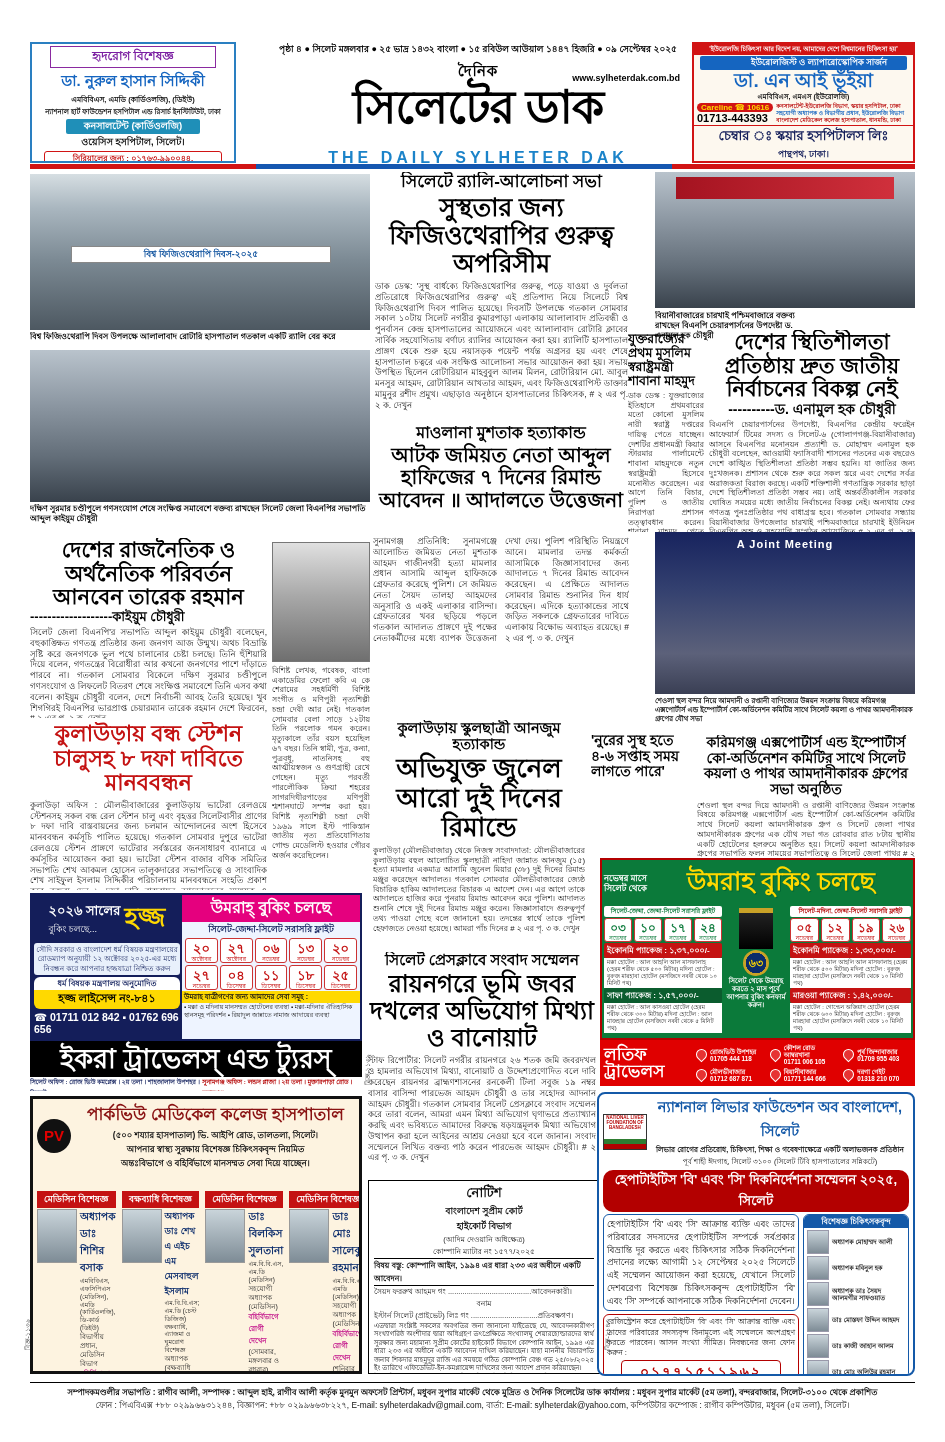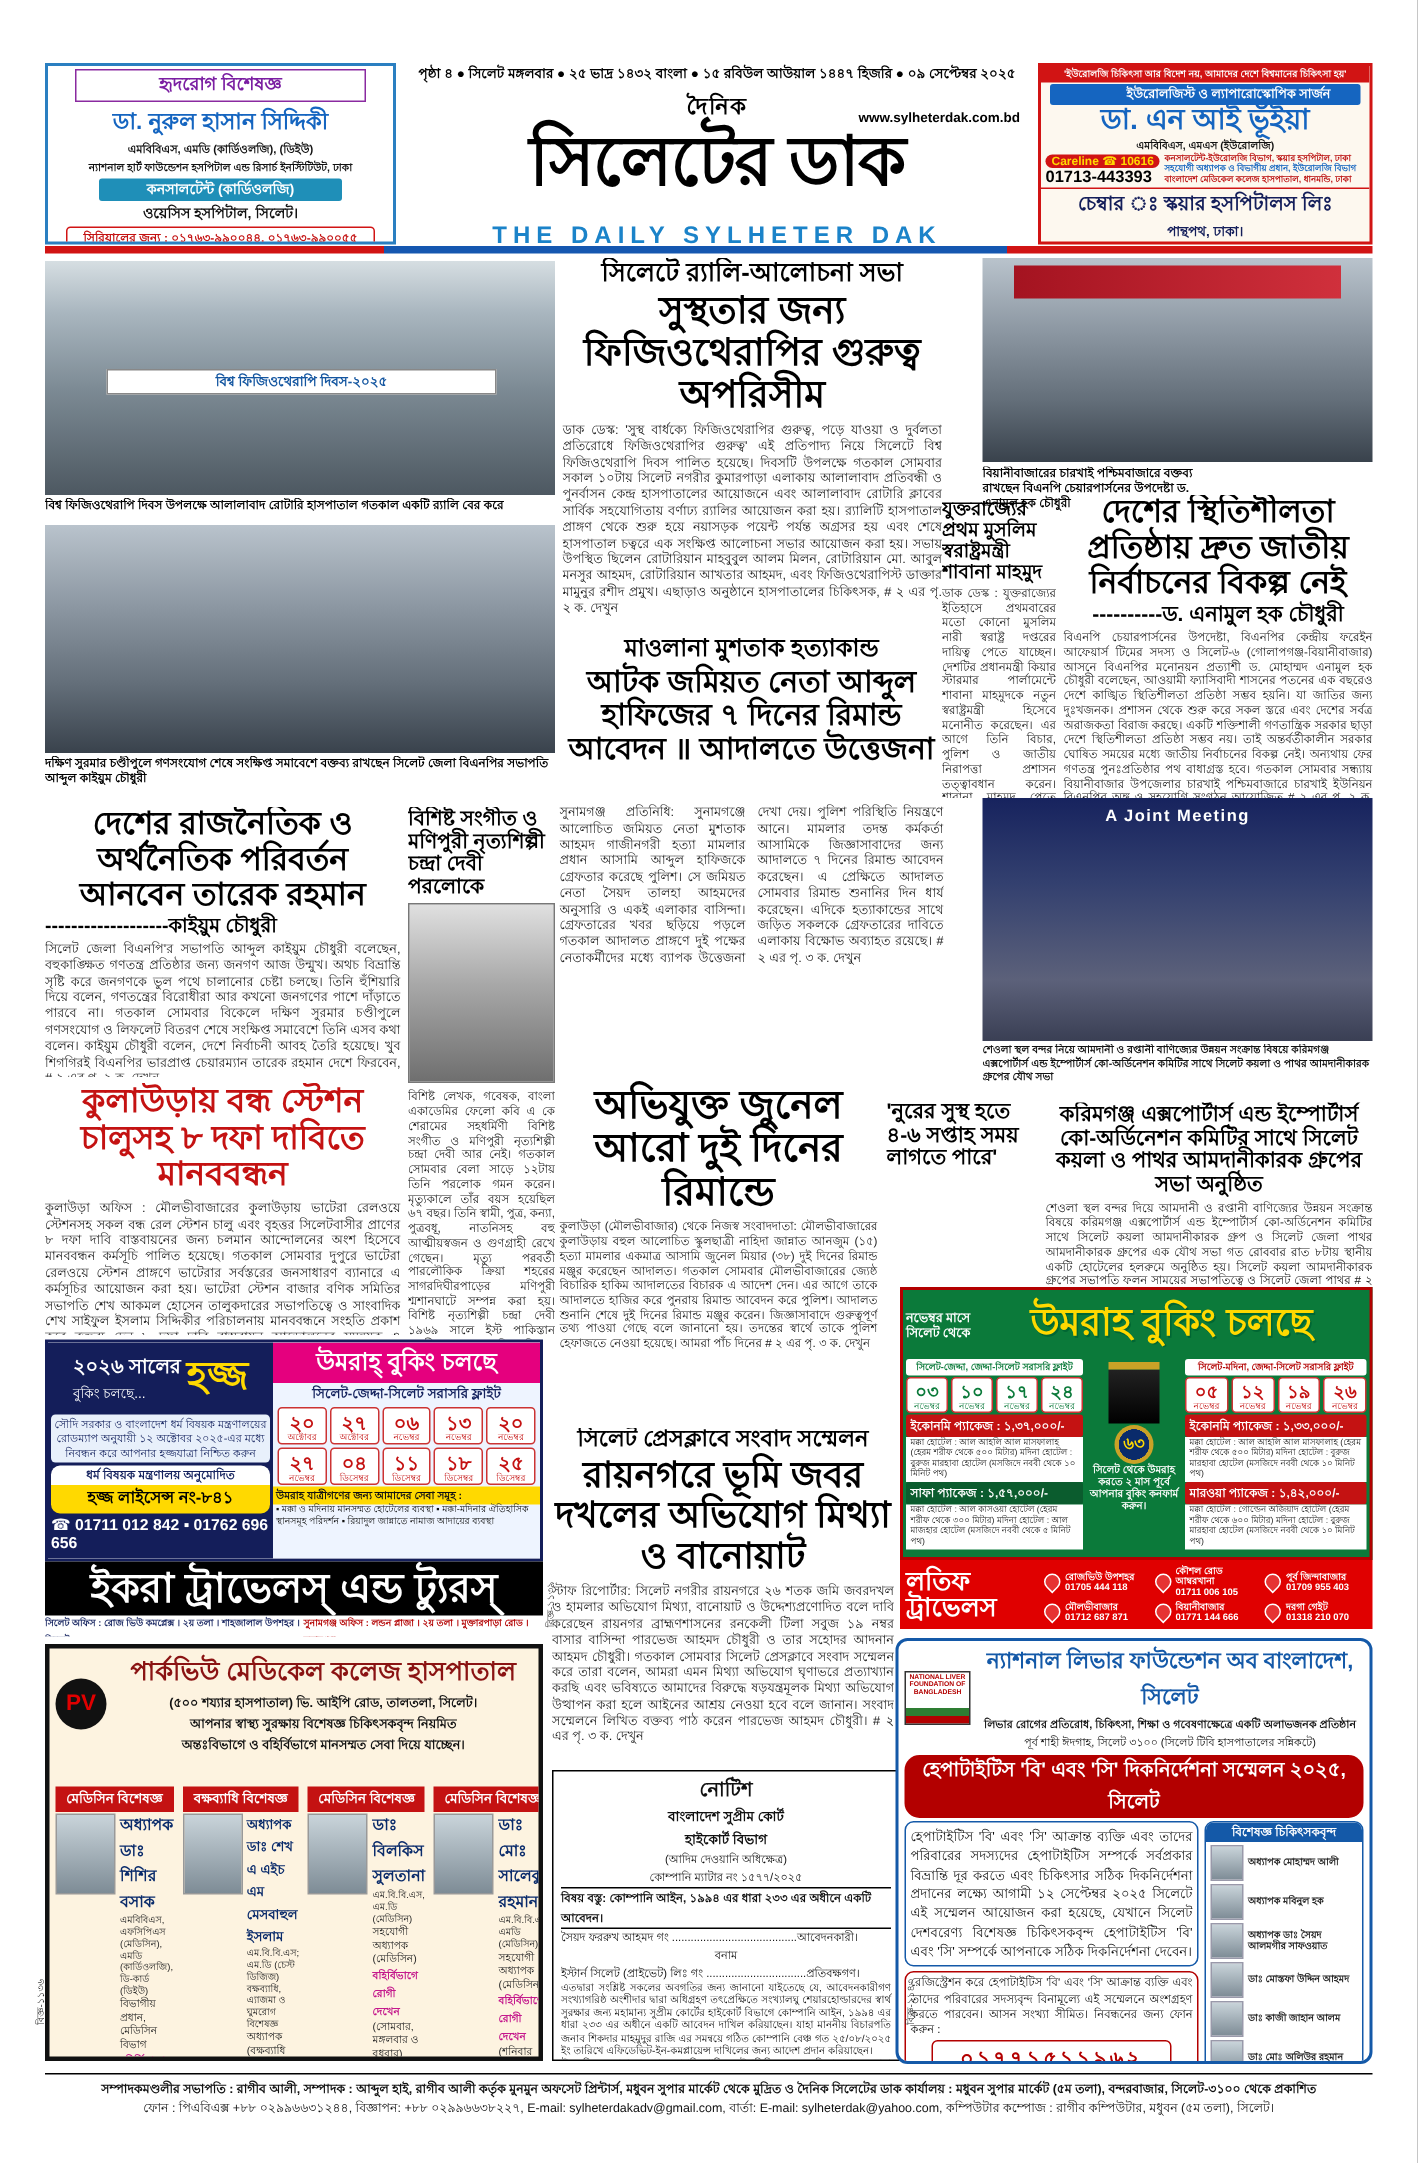--- a/index.html
+++ b/index.html
@@ -35,21 +35,21 @@
   .branch .bn{font-size:6.3px;font-weight:bold;line-height:1.15;}
   .lvdoc{display:flex;gap:3px;align-items:center;margin:2px 3px;}
   .lvdoc .pic{width:20px;height:22px;flex:none;border:1px solid #99a;}
   .lvdoc .nm{font-size:6.4px;font-weight:bold;color:#222;line-height:1.1;}
 </style>
 </head>
 <body>
 
 <div class="paper">
 
-  <div class="abs" style="left:30px;top:42px;width:234px;height:121px;border:2px solid #2a7fc1;background:#fff;">
+  <div class="abs" style="left:30px;top:42px;width:206px;height:121px;border:2px solid #2a7fc1;background:#fff;">
     <div style="border:1px solid #8a2aa0;margin:2px 18px 1px;text-align:center;font-weight:bold;font-size:12px;color:#7b1fa2;">হৃদরোগ বিশেষজ্ঞ</div>
     <div class="ctr" style="font-size:15px;font-weight:bold;color:#1565c0;">ডা. নুরুল হাসান সিদ্দিকী</div>
     <div class="ctr" style="font-size:7.5px;font-weight:bold;">এমবিবিএস, এমডি (কার্ডিওলজি), (ডিইউ)</div>
     <div class="ctr" style="font-size:7px;font-weight:bold;">ন্যাশনাল হার্ট ফাউন্ডেশন হসপিটাল এন্ড রিসার্চ ইনস্টিটিউট, ঢাকা</div>
     <div class="ctr" style="background:#1f8fb8;color:#fff;font-weight:bold;font-size:9.5px;margin:1px 34px;border-radius:2px;">কনসালটেন্ট (কার্ডিওলজি)</div>
     <div class="ctr" style="font-size:9.5px;font-weight:bold;">ওয়েসিস হসপিটাল, সিলেট।</div>
     <div class="ctr" style="border:1px solid #d11414;color:#c41212;font-weight:bold;font-size:8px;margin:1px 12px;border-radius:3px;">সিরিয়ালের জন্য : ০১৭৬৩-৯৯০০৪৪, ০১৭৬৩-৯৯০০৫৫</div>
 
   </div>
 
@@ -120,36 +120,36 @@
   </div>
   <div class="abs j" style="left:373px;top:536px;width:256px;height:180px;column-count:2;column-gap:8px;">সুনামগঞ্জ প্রতিনিধি: সুনামগঞ্জে আলোচিত জমিয়ত নেতা মুশতাক আহমদ গাজীনগরী হত্যা মামলার প্রধান আসামি আব্দুল হাফিজকে গ্রেফতার করেছে পুলিশ। সে জমিয়ত নেতা সৈয়দ তালহা আহমদের অনুসারি ও একই এলাকার বাসিন্দা। গ্রেফতারের খবর ছড়িয়ে পড়লে গতকাল আদালত প্রাঙ্গণে দুই পক্ষের নেতাকর্মীদের মধ্যে ব্যাপক উত্তেজনা দেখা দেয়। পুলিশ পরিস্থিতি নিয়ন্ত্রণে আনে। মামলার তদন্ত কর্মকর্তা আসামিকে জিজ্ঞাসাবাদের জন্য আদালতে ৭ দিনের রিমান্ড আবেদন করেছেন। এ প্রেক্ষিতে আদালত সোমবার রিমান্ড শুনানির দিন ধার্য করেছেন। এদিকে হত্যাকান্ডের সাথে জড়িত সকলকে গ্রেফতারের দাবিতে এলাকায় বিক্ষোভ অব্যাহত রয়েছে। # ২ এর পৃ. ৩ ক. দেখুন</div>
 
   <div class="abs" style="left:30px;top:538px;width:237px;height:180px;">
     <div class="hl" style="font-size:21px;">দেশের রাজনৈতিক ও অর্থনৈতিক পরিবর্তন আনবেন তারেক রহমান</div>
     <div class="hl" style="font-size:13px;text-align:left;margin:1px 0 3px;">-------------------কাইয়ুম চৌধুরী</div>
     <div class="j">সিলেট জেলা বিএনপি'র সভাপতি আব্দুল কাইয়ুম চৌধুরী বলেছেন, বহুকাঙ্ক্ষিত গণতন্ত্র প্রতিষ্ঠার জন্য জনগণ আজ উন্মুখ। অথচ বিভ্রান্তি সৃষ্টি করে জনগণকে ভুল পথে চালানোর চেষ্টা চলছে। তিনি হুঁশিয়ারি দিয়ে বলেন, গণতন্ত্রের বিরোধীরা আর কখনো জনগণের পাশে দাঁড়াতে পারবে না। গতকাল সোমবার বিকেলে দক্ষিণ সুরমার চণ্ডীপুলে গণসংযোগ ও লিফলেট বিতরণ শেষে সংক্ষিপ্ত সমাবেশে তিনি এসব কথা বলেন। কাইয়ুম চৌধুরী বলেন, দেশে নির্বাচনী আবহ তৈরি হয়েছে। খুব শিগগিরই বিএনপির ভারপ্রাপ্ত চেয়ারম্যান তারেক রহমান দেশে ফিরবেন, # ২ এর পৃ. ২ ক. দেখুন</div>
   </div>
 
   <div class="abs" style="left:272px;top:538px;width:98px;height:355px;">
-    <div class="hl" style="font-size:13.5px;text-align:left;">বিশিষ্ট সংগীত ও মণিপুরী নৃত্যশিল্পী চন্দ্রা দেবী পরলোকে</div>
     <div class="ph-port" style="width:96px;height:118px;border:1px solid #777;margin:4px 0;"></div>
     <div class="js">বিশিষ্ট লেখক, গবেষক, বাংলা একাডেমির ফেলো কবি এ কে শেরামের সহধর্মিণী বিশিষ্ট সংগীত ও মণিপুরী নৃত্যশিল্পী চন্দ্রা দেবী আর নেই। গতকাল সোমবার বেলা সাড়ে ১২টায় তিনি পরলোক গমন করেন। মৃত্যুকালে তাঁর বয়স হয়েছিল ৬৭ বছর। তিনি স্বামী, পুত্র, কন্যা, পুত্রবধূ, নাতনিসহ বহু আত্মীয়স্বজন ও গুণগ্রাহী রেখে গেছেন। মৃত্যু পরবর্তী পারলৌকিক ক্রিয়া শহরের সাগরদিঘীরপাড়ের মণিপুরী শ্মশানঘাটে সম্পন্ন করা হয়। বিশিষ্ট নৃত্যশিল্পী চন্দ্রা দেবী ১৯৬৯ সালে ইস্ট পাকিস্তান জাতীয় নৃত্য প্রতিযোগিতায় গোল্ড মেডেলিস্ট হওয়ার গৌরব অর্জন করেছিলেন।</div>
   </div>
 
   <div class="abs ph-meet" style="left:655px;top:532px;width:260px;height:162px;">
     <div class="ctr" style="color:#fff;font-size:11px;font-weight:bold;margin-top:6px;letter-spacing:1px;">A Joint Meeting</div>
   </div>
   <div class="abs" style="left:655px;top:696px;width:260px;height:26px;font-size:7px;line-height:1.3;font-weight:bold;">শেওলা স্থল বন্দর নিয়ে আমদানী ও রপ্তানী বাণিজ্যের উন্নয়ন সংক্রান্ত বিষয়ে করিমগঞ্জ এক্সপোর্টার্স এন্ড ইম্পোর্টার্স কো-অর্ডিনেশন কমিটির সাথে সিলেট কয়লা ও পাথর আমদানীকারক গ্রুপের যৌথ সভা</div>
 
   <div class="abs" style="left:30px;top:722px;width:237px;height:168px;">
     <div class="hl red" style="font-size:22px;">কুলাউড়ায় বন্ধ স্টেশন চালুসহ ৮ দফা দাবিতে মানববন্ধন</div>
     <div class="j" style="margin-top:4px;">কুলাউড়া অফিস : মৌলভীবাজারের কুলাউড়ায় ভাটেরা রেলওয়ে স্টেশনসহ সকল বন্ধ রেল স্টেশন চালু এবং বৃহত্তর সিলেটবাসীর প্রাণের ৮ দফা দাবি বাস্তবায়নের জন্য চলমান আন্দোলনের অংশ হিসেবে মানববন্ধন কর্মসূচি পালিত হয়েছে। গতকাল সোমবার দুপুরে ভাটেরা রেলওয়ে স্টেশন প্রাঙ্গণে ভাটেরার সর্বস্তরের জনসাধারণ ব্যানারে এ কর্মসূচির আয়োজন করা হয়। ভাটেরা স্টেশন বাজার বণিক সমিতির সভাপতি শেখ আকমল হোসেন তালুকদারের সভাপতিত্বে ও সাংবাদিক শেখ সাইফুল ইসলাম সিদ্দিকীর পরিচালনায় মানববন্ধনে সংহতি প্রকাশ করে বক্তব্য দেন ৮ দফা দাবি বাস্তবায়ন আন্দোলনের সমন্বয়ক ও প্রেসক্লাব কুলাউড়ার সভাপতি আজিজুল ইসলাম, কুলাউড়া ব্যবসায়ী কল্যাণ সমিতির সাধারণ সম্পাদক ও সমন্বয়ক # ২ এর পৃ. ৩ ক. দেখুন</div>
   </div>
 
   <div class="abs" style="left:373px;top:720px;width:212px;height:230px;">
+    <div class="hl" style="font-size:14.5px;">কুলাউড়ায় স্কুলছাত্রী আনজুম হত্যাকান্ড</div>
     <div class="hl" style="font-size:26px;margin:2px 0 4px;">অভিযুক্ত জুনেল আরো দুই দিনের রিমান্ডে</div>
     <div class="js">কুলাউড়া (মৌলভীবাজার) থেকে নিজস্ব সংবাদদাতা: মৌলভীবাজারের কুলাউড়ায় বহুল আলোচিত স্কুলছাত্রী নাহিদা জান্নাত আনজুম (১৫) হত্যা মামলার একমাত্র আসামি জুনেল মিয়ার (৩৮) দুই দিনের রিমান্ড মঞ্জুর করেছেন আদালত। গতকাল সোমবার মৌলভীবাজারের জ্যেষ্ঠ বিচারিক হাকিম আদালতের বিচারক এ আদেশ দেন। এর আগে তাকে আদালতে হাজির করে পুনরায় রিমান্ড আবেদন করে পুলিশ। আদালত শুনানি শেষে দুই দিনের রিমান্ড মঞ্জুর করেন। জিজ্ঞাসাবাদে গুরুত্বপূর্ণ তথ্য পাওয়া গেছে বলে জানানো হয়। তদন্তের স্বার্থে তাকে পুলিশ হেফাজতে নেওয়া হয়েছে। আমরা পাঁচ দিনের # ২ এর পৃ. ৩ ক. দেখুন</div>
   </div>
 
   <div class="abs" style="left:591px;top:733px;width:100px;height:175px;">
     <div class="hl" style="font-size:14px;text-align:left;">'নুরের সুস্থ হতে ৪-৬ সপ্তাহ সময় লাগতে পারে'</div>
   </div>
 
   <div class="abs" style="left:697px;top:735px;width:218px;height:122px;">
     <div class="hl" style="font-size:14px;">করিমগঞ্জ এক্সপোর্টার্স এন্ড ইম্পোর্টার্স কো-অর্ডিনেশন কমিটির সাথে সিলেট কয়লা ও পাথর আমদানীকারক গ্রুপের সভা অনুষ্ঠিত</div>

